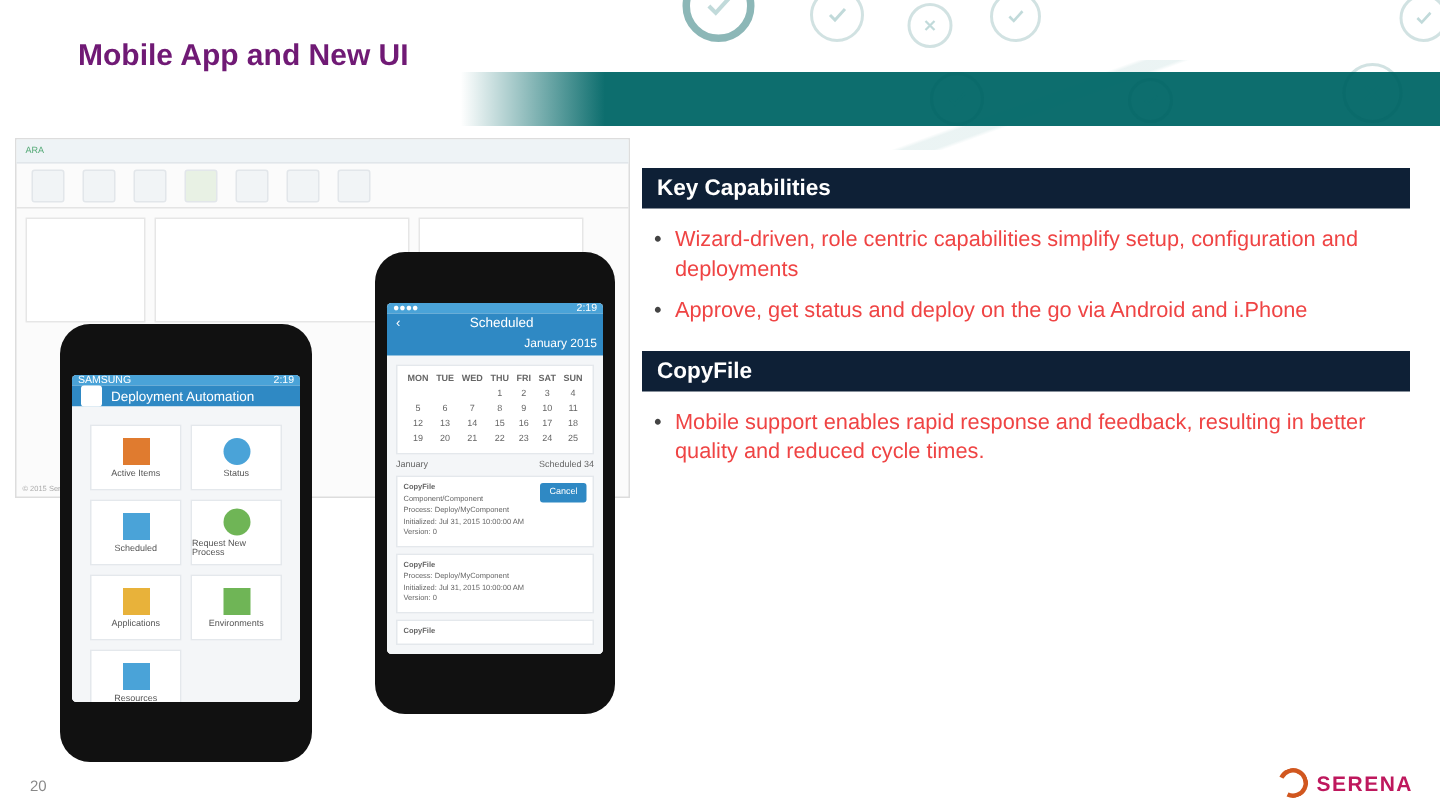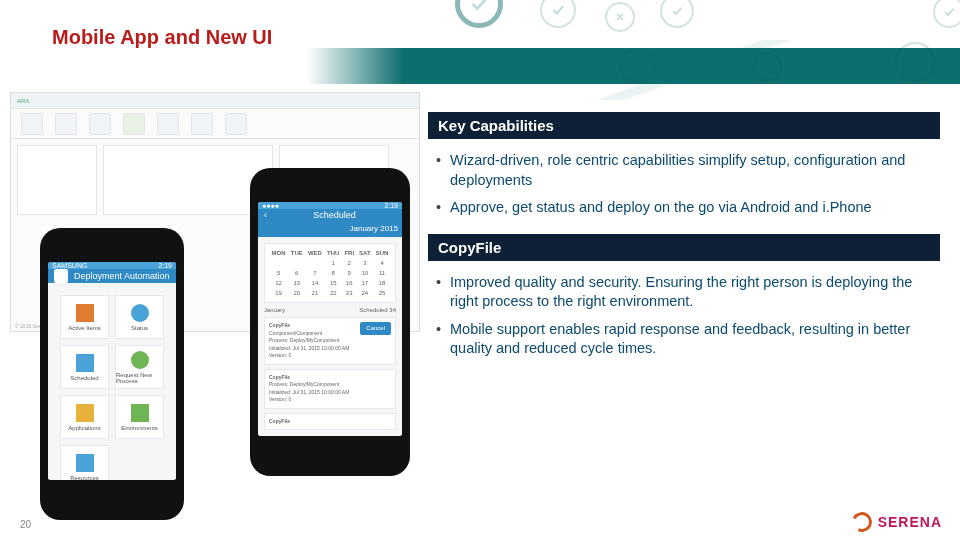--- a/index.html
+++ b/index.html
@@ -11,59 +11,59 @@
 .circ svg{opacity:.25}
 .c1{top:-20px;left:455px;width:48px;height:48px;border-width:5px;border-color:rgba(0,95,95,0.45)}
 .c2{top:-8px;left:540px;width:36px;height:36px}
 .c3{top:2px;left:605px;width:30px;height:30px}
 .c4{top:-6px;left:660px;width:34px;height:34px}
 .c5{top:-4px;left:933px;width:32px;height:32px}
 .c6{top:48px;left:620px;width:36px;height:36px}
 .c7{top:52px;left:752px;width:30px;height:30px}
 .c8{top:42px;left:895px;width:40px;height:40px}
 
-.title{position:absolute;top:26px;left:52px;font-size:20px;font-weight:bold;color:#b91c1c}
+.title{position:absolute;top:26px;left:52px;font-size:20px;font-weight:bold;color:#701a75}
 
 .bar{position:absolute;top:48px;left:0;width:960px;height:36px;background:linear-gradient(90deg,rgba(255,255,255,0) 0%,rgba(255,255,255,0) 32%,#0d6e6e 42%,#0d6e6e 100%);z-index:-1}
 .diag{position:absolute;top:40px;right:0;width:540px;height:60px;background:linear-gradient(160deg,transparent 48%,rgba(0,110,110,0.08) 49%,rgba(0,110,110,0.08) 52%,transparent 53%)}
 
 
 .shots{position:absolute;top:92px;left:10px;width:410px;height:400px}
 .browser{position:absolute;top:0;left:0;width:410px;height:240px;background:#fbfbfb;border:1px solid #ddd}
 .browser .topbar{height:16px;background:#eef3f6;border-bottom:1px solid #e1e6ea;display:flex;align-items:center;padding:0 6px;font-size:6px;color:#5a7}
 .browser .toolbar{height:30px;border-bottom:1px solid #e4e4e4;display:flex;gap:12px;padding:4px 10px}
 .browser .tb{width:22px;height:22px;background:#f1f4f6;border:1px solid #e2e6ea;border-radius:2px}
 .browser .body{padding:6px;display:flex;gap:6px}
 .browser .panel{background:#fff;border:1px solid #e6e6e6;font-size:6px;padding:4px}
 .browser .foot{position:absolute;bottom:2px;left:4px;font-size:5px;color:#aaa}
 
 .phone{position:absolute;border-radius:20px;background:#111;padding:34px 8px 40px}
 .phone .screen{background:#fff;width:100%;height:100%;border-radius:3px;overflow:hidden;display:flex;flex-direction:column}
 .phone .status{height:12px;background:#4aa3d8;font-size:7px;color:#fff;display:flex;align-items:center;padding:0 4px;justify-content:space-between}
 .phone .header{height:22px;background:#2f89c4;color:#fff;font-size:9px;display:flex;align-items:center;padding:0 6px;gap:6px}
 .phone .content{flex:1;background:#f4f6f8;padding:6px}
 
-.phone1{top:136px;left:30px;width:144px;height:292px}
+.phone1{top:124px;left:30px;width:168px;height:292px}
 .phone1 .grid{display:grid;grid-template-columns:1fr 1fr;gap:6px;padding:6px}
 .phone1 .tile{background:#fff;border:1px solid #e4e8ec;height:44px;display:flex;flex-direction:column;align-items:center;justify-content:center;font-size:6px;color:#555}
 .phone1 .tile .ico{width:18px;height:18px;margin-bottom:3px}
 
 .phone2{top:76px;left:240px;width:160px;height:308px}
 .phone2 .tabs{background:#2f89c4;color:#fff;font-size:8px;text-align:right;padding:4px;position:relative}
 .phone2 .cal{background:#fff;border:1px solid #e4e8ec;padding:4px;font-size:6px}
 .phone2 .cal table{width:100%;border-collapse:collapse;text-align:center}
 .phone2 .cal td,.phone2 .cal th{padding:2px;font-size:6px;color:#666}
 .phone2 .card{background:#fff;border:1px solid #e4e8ec;margin-top:4px;padding:4px;font-size:5px;color:#666;line-height:1.5}
 .phone2 .card .btn{float:right;background:#2f89c4;color:#fff;padding:2px 6px;border-radius:2px;font-size:6px}
 
 
 .right{position:absolute;top:112px;left:428px;width:512px}
 .sectionhead{background:#0e2036;color:#fff;font-weight:bold;font-size:15px;padding:5px 10px}
 .bullets{padding:8px 0 12px}
-.bullets li{list-style:none;font-size:14.5px;line-height:1.35;color:#0c4a6e;padding:4px 0 4px 22px;position:relative}
+.bullets li{list-style:none;font-size:14.5px;line-height:1.35;color:#ef4444;padding:4px 0 4px 22px;position:relative}
 .bullets li::before{content:"•";position:absolute;left:8px;top:4px;color:#444}
 
 .pagenum{position:absolute;bottom:10px;left:20px;font-size:10px;color:#888}
 .brand{position:absolute;bottom:8px;right:18px;display:flex;align-items:center;gap:6px;color:#be185d;font-weight:bold;letter-spacing:1px;font-size:14px}
 .brand .logo{width:20px;height:20px;border:3px solid #d1571f;border-radius:50%;border-left-color:transparent;transform:rotate(-20deg)}
 </style>
 </head>
 <body>
 
 <div class="decor">
@@ -270,21 +270,20 @@
 </div>
 
 <div class="right">
   <div class="sectionhead">Key Capabilities</div>
   <ul class="bullets">
     <li>Wizard-driven, role centric capabilities simplify setup, configuration and deployments</li>
     <li>Approve, get status and deploy on the go via Android and i.Phone</li>
   </ul>
   <div class="sectionhead">CopyFile</div>
   <ul class="bullets">
-    <li>Improved quality and security. Ensuring the right person is deploying the right process to the right environment.</li>
     <li>Mobile support enables rapid response and feedback, resulting in better quality and reduced cycle times.</li>
   </ul>
 </div>
 
 <div class="pagenum">20</div>
 <div class="brand">
   <div class="logo"></div>
   <span>SERENA</span>
 </div>
 

